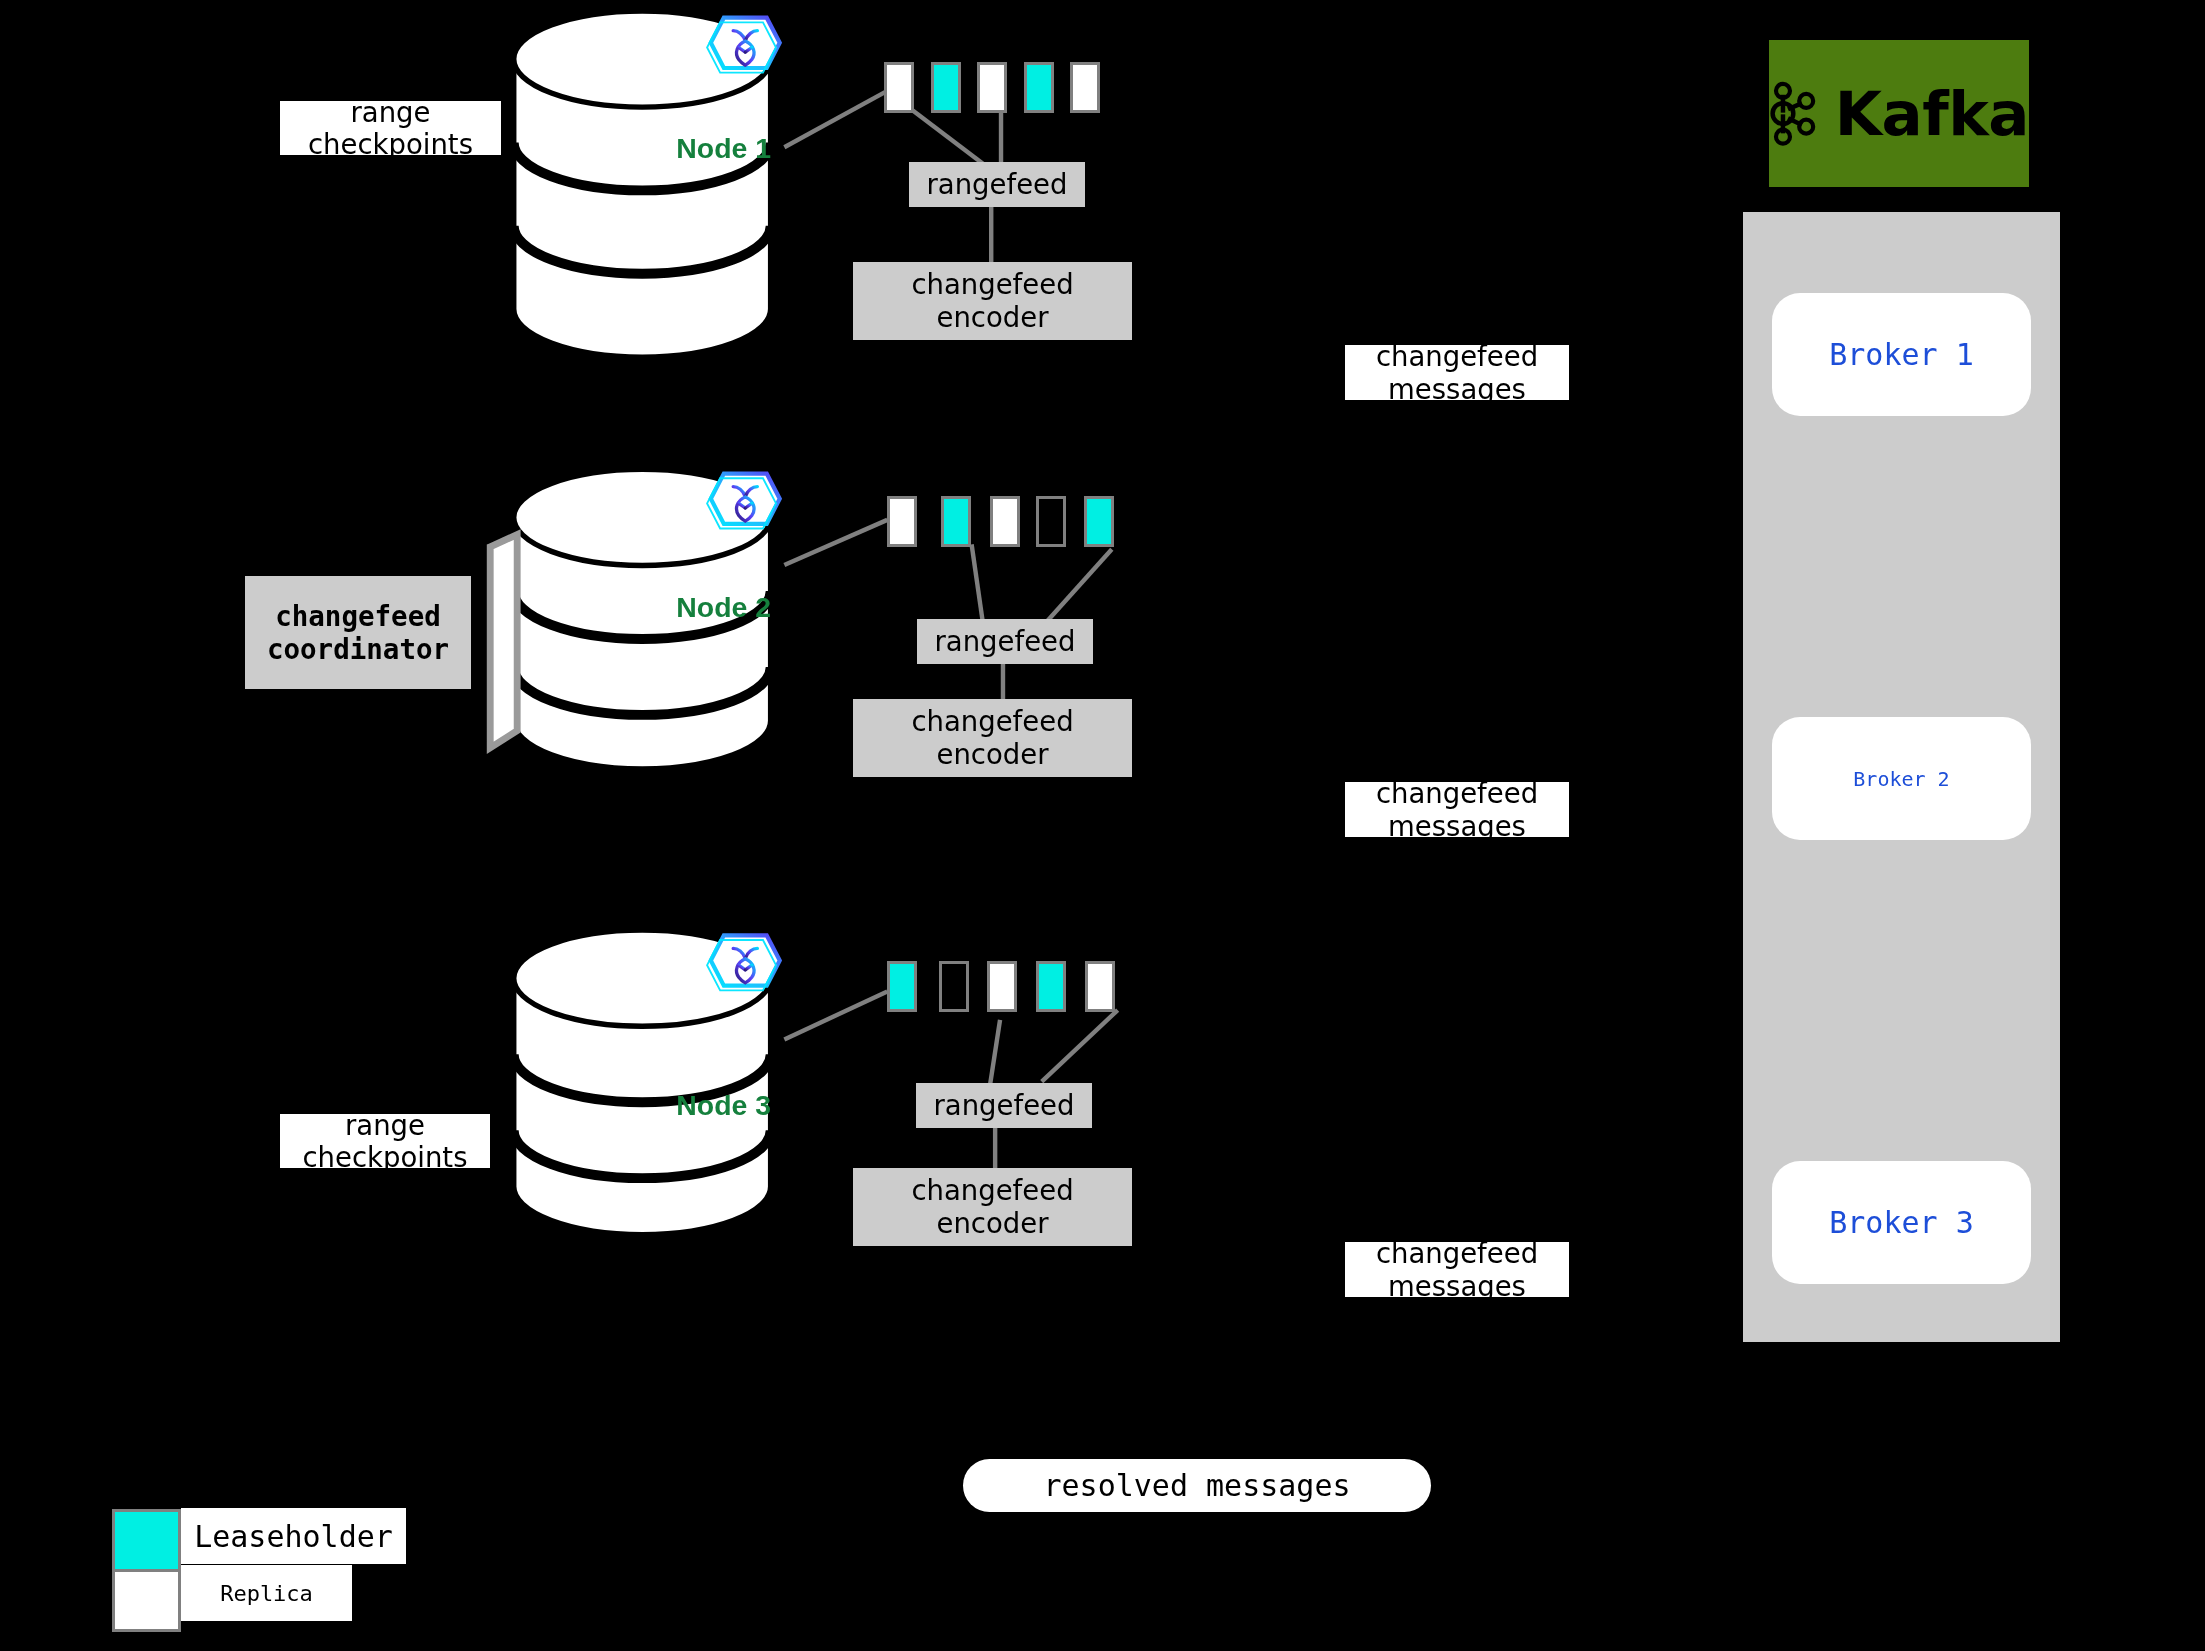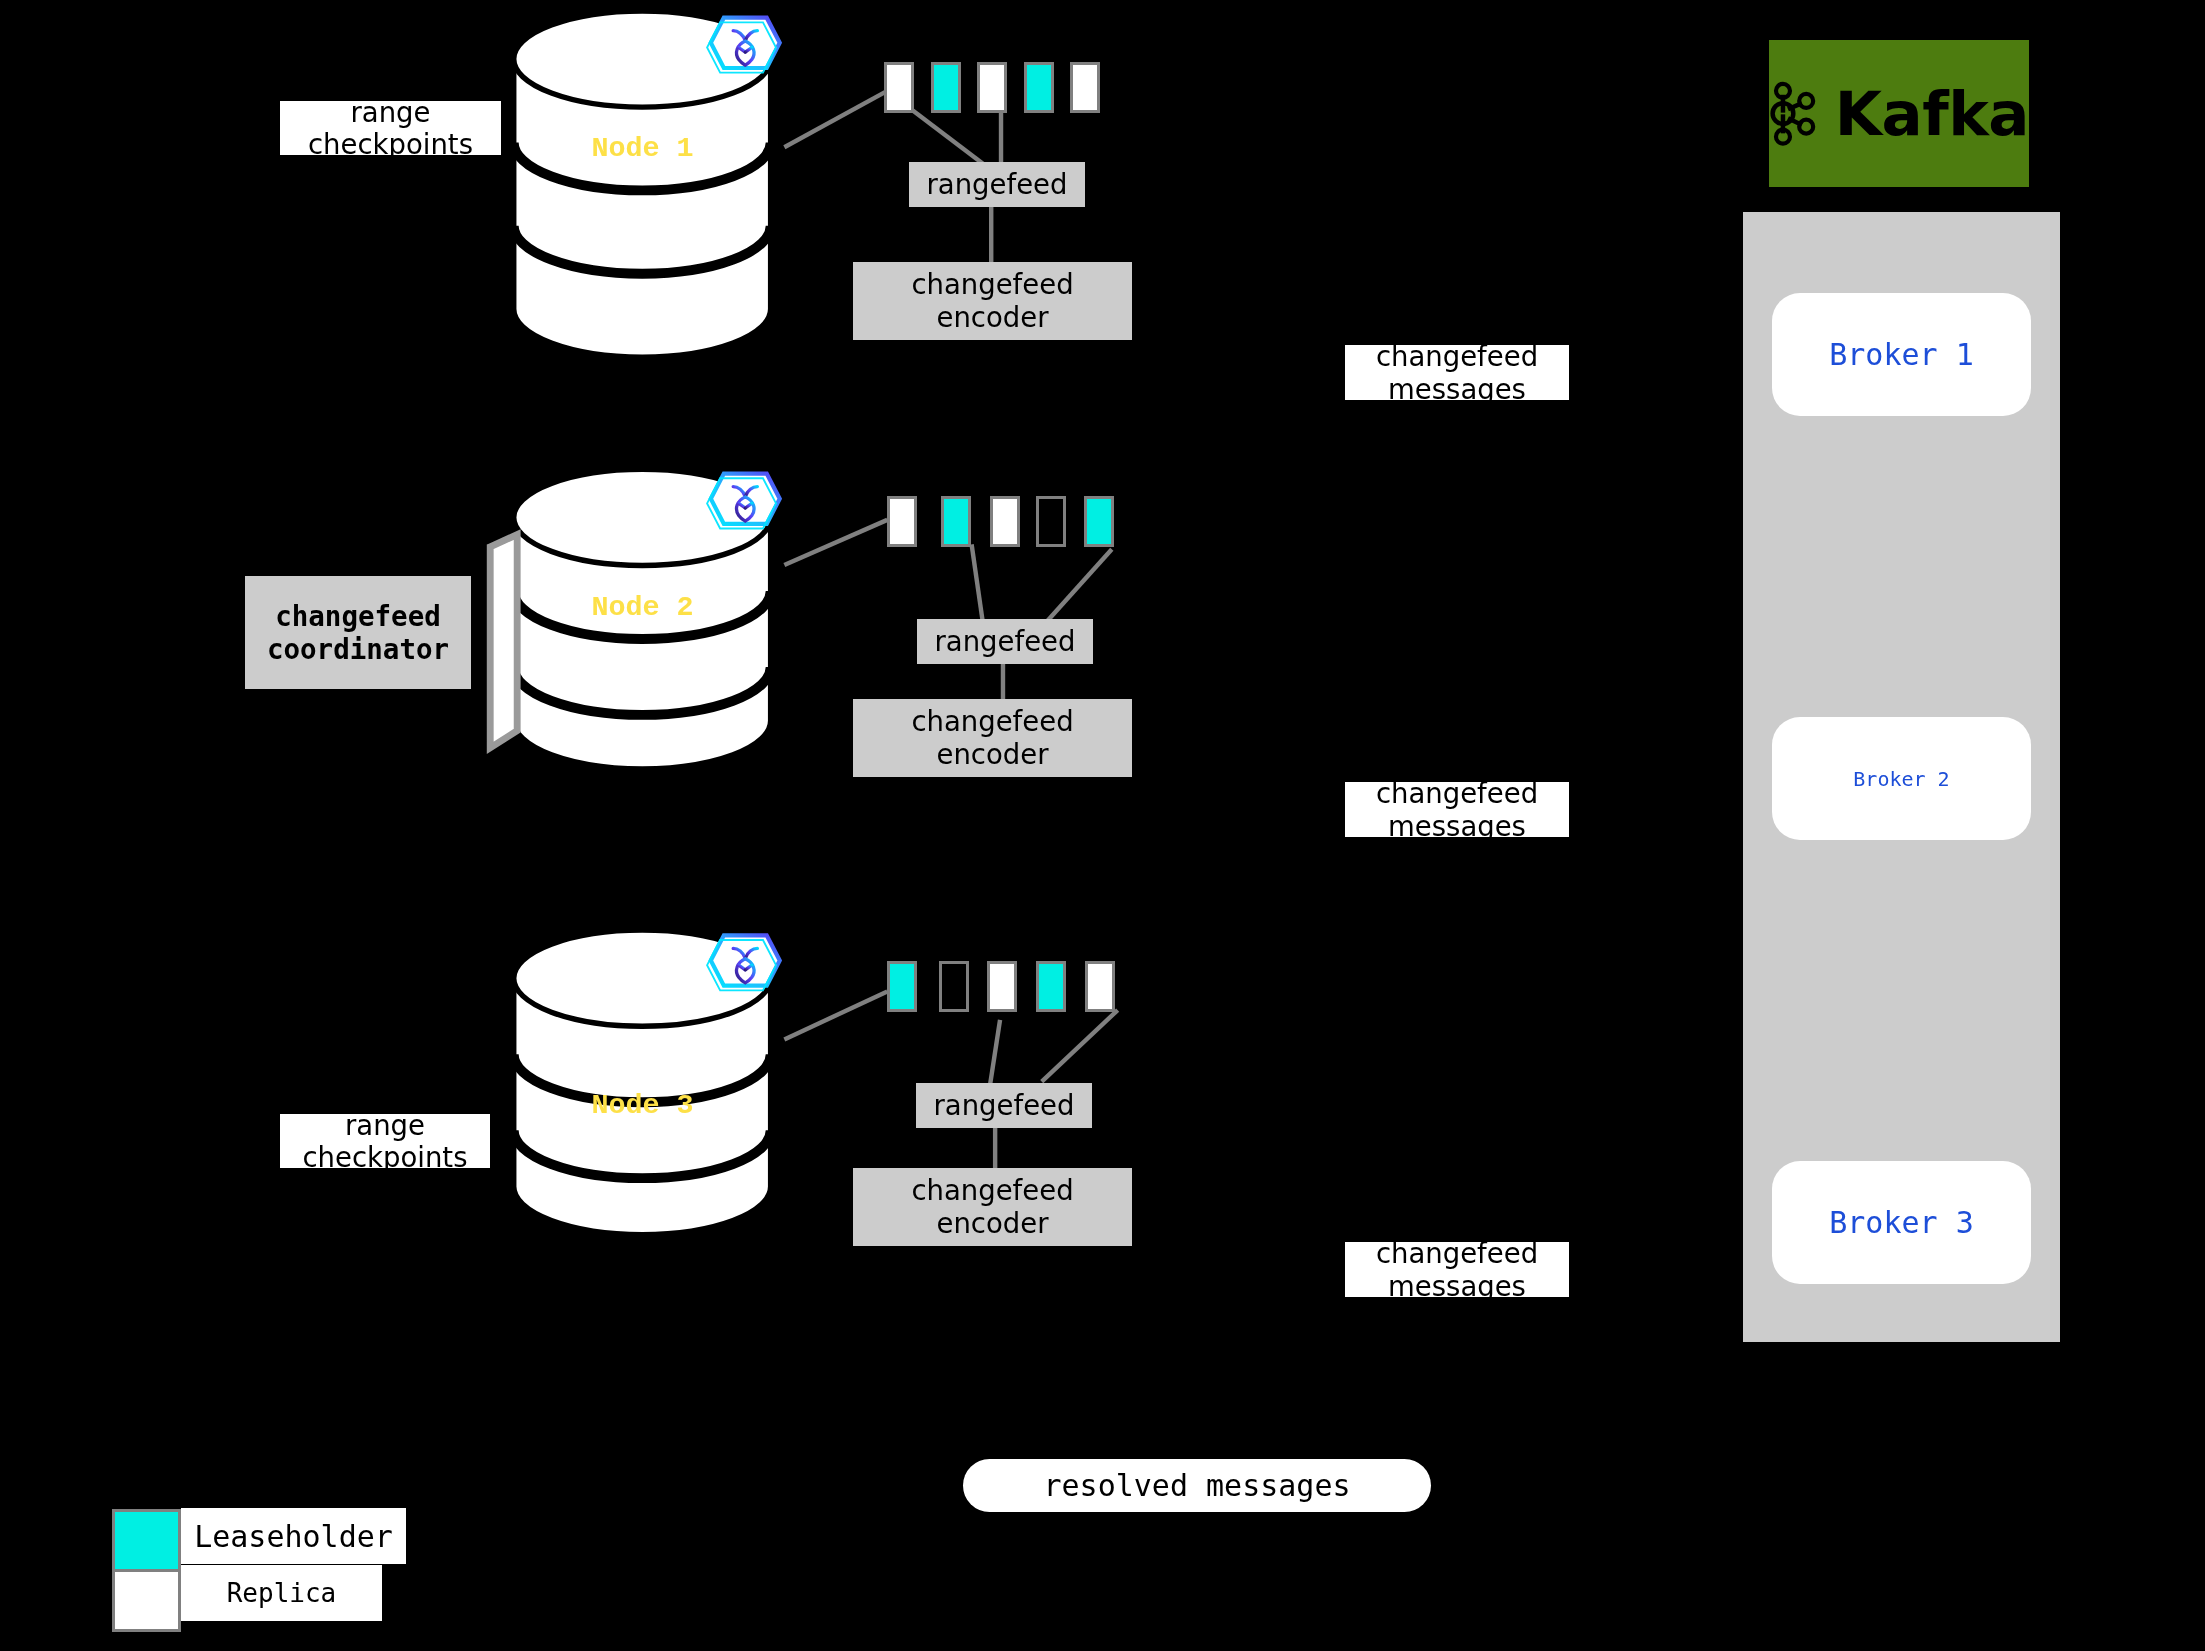--- a/index.html
+++ b/index.html
@@ -66,25 +66,25 @@
     position: absolute;
     box-sizing: border-box;
     border: 3.4px solid #808080;
   }
   .rng.leaseholder { background: #00efe3; }
   .rng.replica     { background: #ffffff; }
   .rng.empty       { background: transparent; }
 
   .nodelabel {
     position: absolute;
-    font-family: Liberation Mono, monospace;
+    font-family: Liberation Sans, sans-serif;
     font-weight: bold;
-    color: #fde047;
+    color: #15803d;
     white-space: nowrap;
-    text-align: center;
+    text-align: right;
   }
 
   
   .kafka-card {
     position: absolute;
     background: #4d7c0f;
     display: flex;
     align-items: center;
     justify-content: center;
     gap: 12.7px;
@@ -359,16 +359,16 @@
   <div class="broker" style="left:1772px; top:717px; width:259px; height:123px; font-size:20px;">Broker 2</div>
 
   <div class="broker" style="left:1772px; top:1161px; width:259px; height:123px; font-size:30px;">Broker 3</div>
 
   <div class="pill" style="left:963px; top:1459px; width:468px; height:53px; font-size:30px;">resolved messages</div>
 
   <div class="legend-sw leaseholder" style="left:112px; top:1509px; width:69px; height:63px; background:#00efe3;"></div>
   <div class="legend-lbl" style="left:181px; top:1508px; width:225px; height:56px; font-size:30px;">Leaseholder</div>
 
   <div class="legend-sw replica" style="left:112px; top:1569px; width:69px; height:63px; background:#ffffff;"></div>
-  <div class="legend-lbl" style="left:181px; top:1565px; width:201px; height:56px; font-size:26px;">Replica</div>
+  <div class="legend-lbl" style="left:181px; top:1565px; width:171px; height:56px; font-size:22px;">Replica</div>
 
 </div>
 
 
 </body></html>

